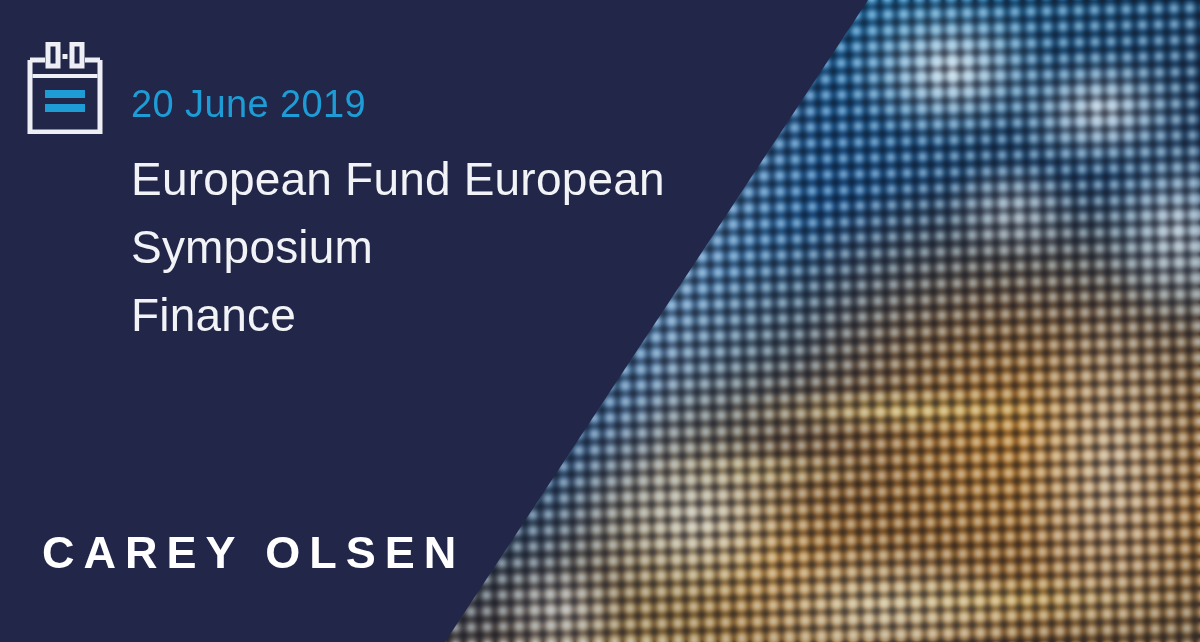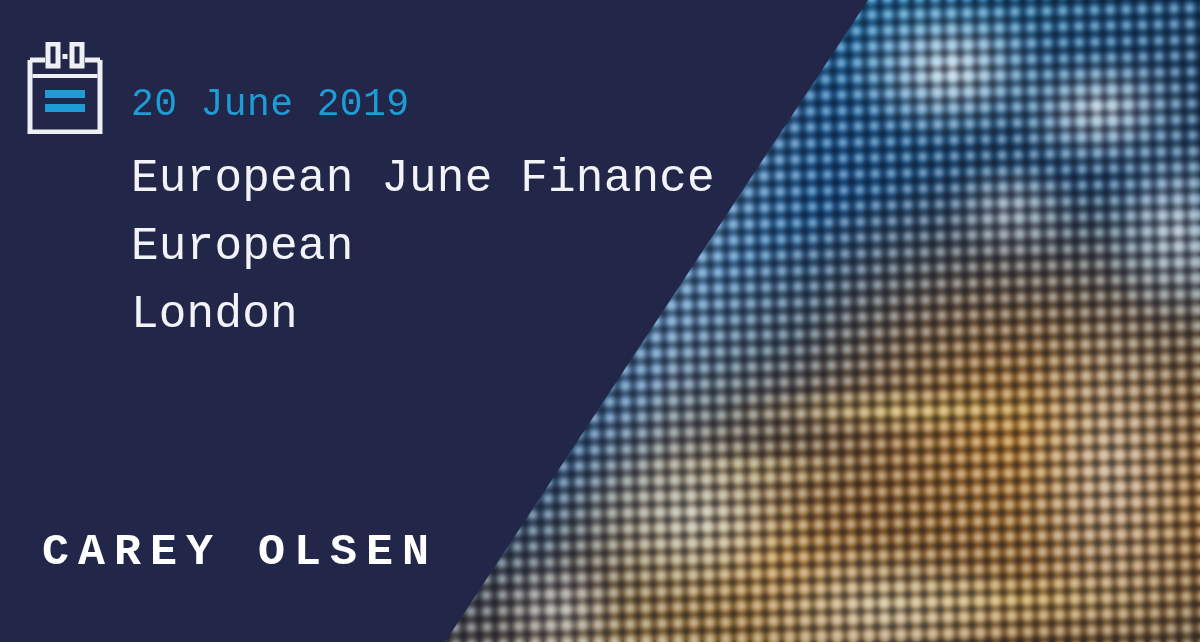--- a/index.html
+++ b/index.html
@@ -8,21 +8,20 @@
     width:1200px; height:642px;
     background:#222649;
     font-family:"Liberation Sans", sans-serif;
     overflow:hidden;
   }
   .banner {
     position:relative;
     width:1200px; height:642px;
     background:#222649;
     overflow:hidden;
-    font-family:Liberation Mono, monospace;
   }
 
   
   .photo-panel {
     position:absolute;
     top:0; left:0;
     width:1200px; height:642px;
     clip-path: polygon(868px 0px, 1200px 0px, 1200px 642px, 445px 642px);
     overflow:hidden;
   }
@@ -196,21 +195,21 @@
         <path d="M6.5 34 L71.5 34" fill="none" stroke="#EDEFF4" stroke-width="4"></path>
 
         <rect x="19" y="48" width="40" height="8" fill="#1D9CD6"></rect>
         <rect x="19" y="62" width="40" height="8" fill="#1D9CD6"></rect>
       </svg>
     </div>
 
     <div class="event-date">20 June 2019</div>
 
     <div class="event-title">
-      <div class="title-line">European June Finance</div>
-      <div class="title-line">European</div>
-      <div class="title-line">London</div>
+      <div class="title-line">European Fund European</div>
+      <div class="title-line">Symposium</div>
+      <div class="title-line">Finance</div>
     </div>
 
     <div class="brand">CAREY OLSEN</div>
 
   </div>
 </div>
 
 </body></html>

